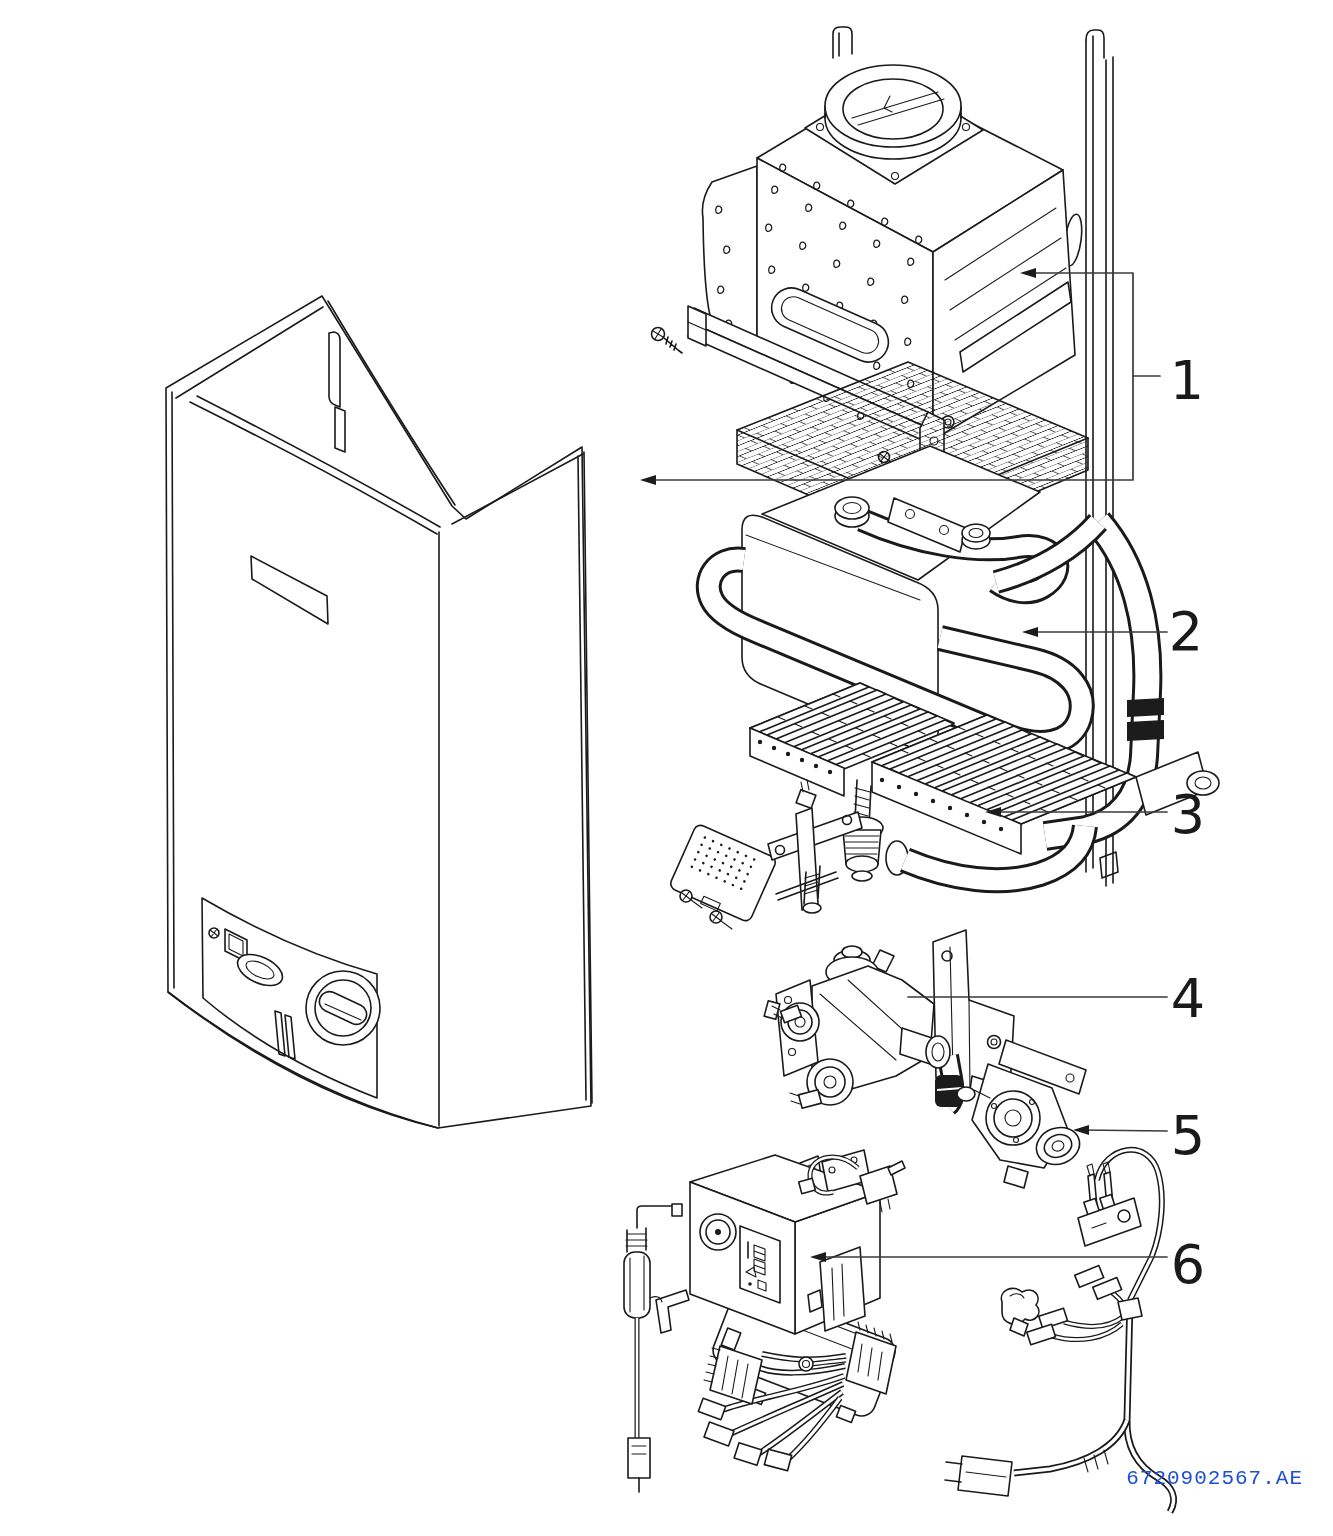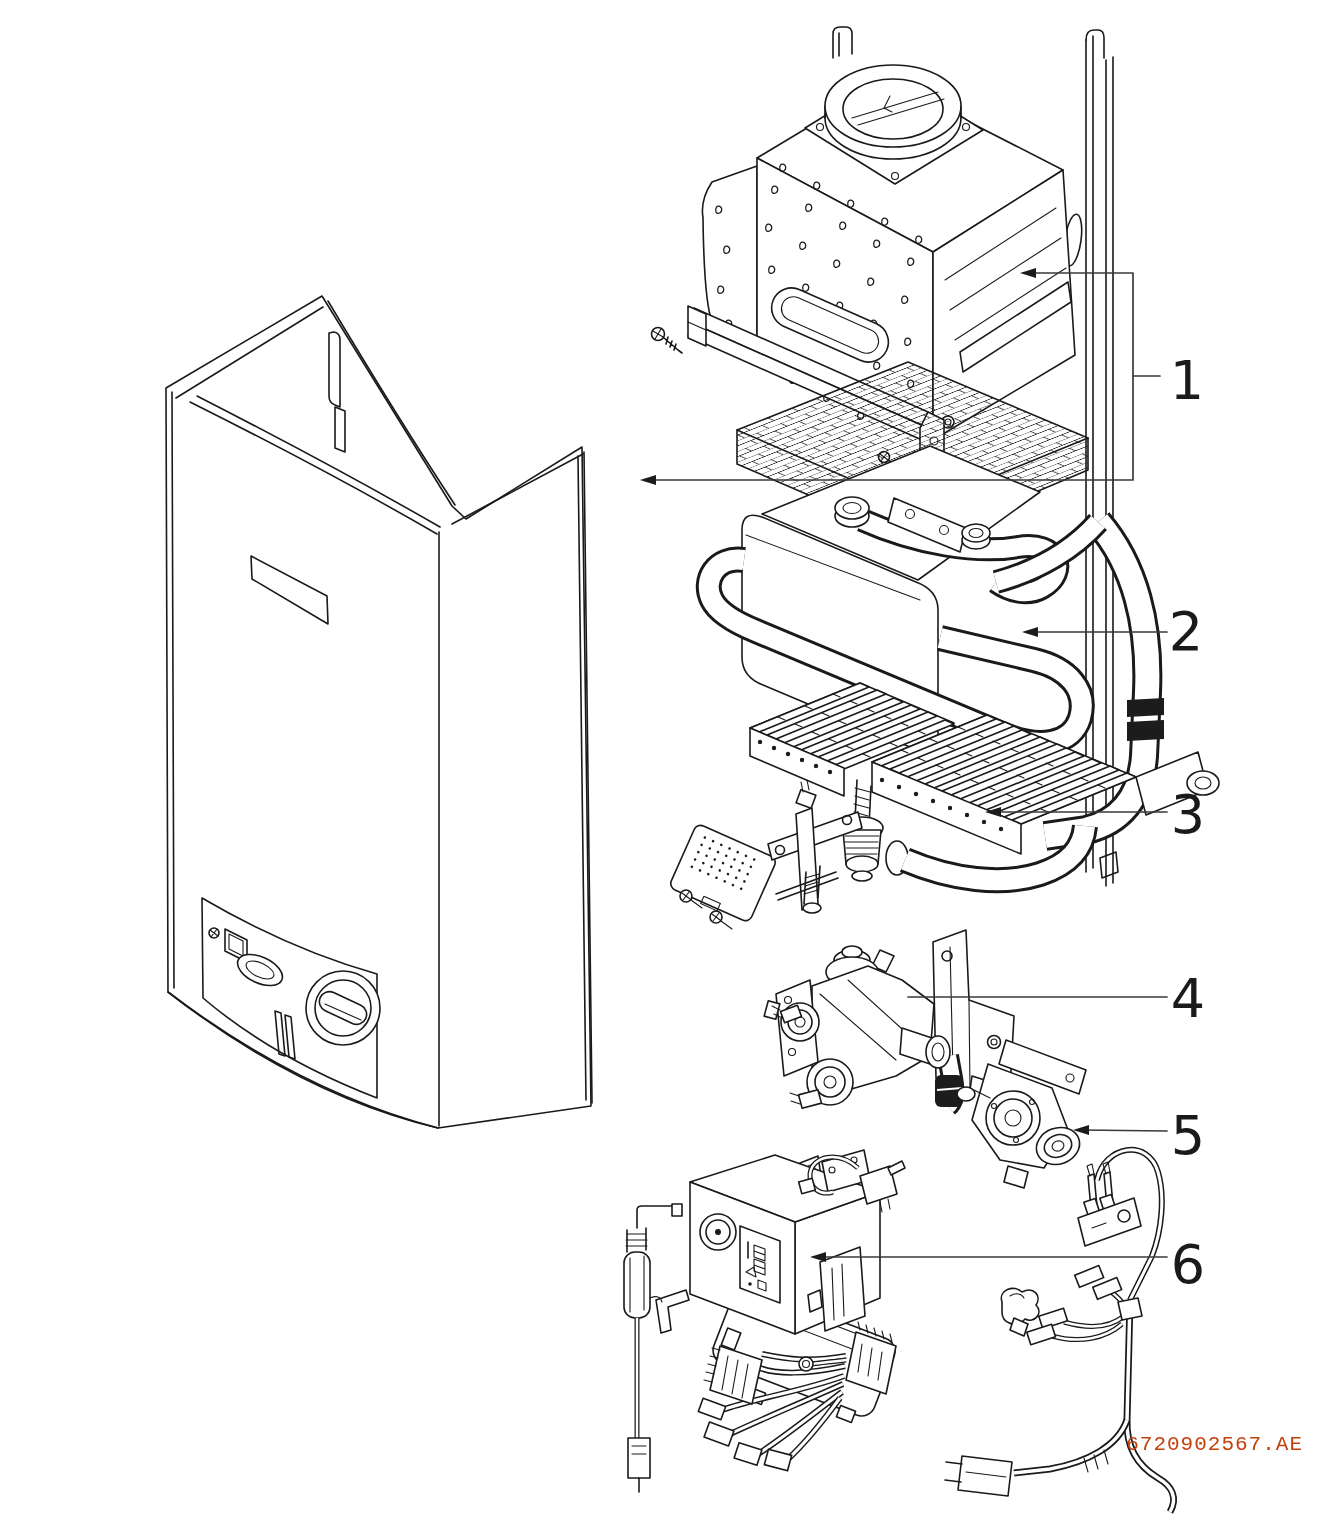--- a/index.html
+++ b/index.html
@@ -1,22 +1,22 @@
 <!DOCTYPE html>
 <html><head>
 <meta charset="utf-8">
 <style>
   html,body{margin:0;padding:0;background:#fff;}
   .stage{position:relative;width:1333px;height:1536px;background:#ffffff;overflow:hidden;
          font-family:"DejaVu Sans",sans-serif;}
   .stage svg{position:absolute;left:0;top:0;}
   .callout-num{position:absolute;transform:translate(-50%,-50%);
          font:400 54px "DejaVu Sans",sans-serif;color:#1a1a1a;line-height:1;}
-  .doc-code{position:absolute;right:30px;top:1433px;
-         font:400 21px "Liberation Mono",monospace;color:#c2410c;letter-spacing:1px;}
+  .doc-code{position:absolute;right:30px;top:1467px;
+         font:400 21px "Liberation Mono",monospace;color:#1d4ed8;letter-spacing:1px;}
   
   .ln{fill:none;stroke:#1a1a1a;stroke-width:1.6;stroke-linecap:round;stroke-linejoin:round;}
   .thin{fill:none;stroke:#1a1a1a;stroke-width:1.1;stroke-linecap:round;stroke-linejoin:round;}
   .solid{fill:#ffffff;stroke:#1a1a1a;stroke-width:1.6;stroke-linejoin:round;}
   .dark{fill:#1c1c1c;stroke:none;}
   .dot{fill:#1a1a1a;stroke:none;}
   .tube-b{fill:none;stroke:#1a1a1a;stroke-linecap:butt;stroke-linejoin:round;}
   .tube-w{fill:none;stroke:#ffffff;stroke-linecap:butt;stroke-linejoin:round;}
   .lead{fill:none;stroke:#3a3a3a;stroke-width:1.7;stroke-linecap:round;}
   .pat{stroke:#1a1a1a;stroke-width:1;fill:none;}

